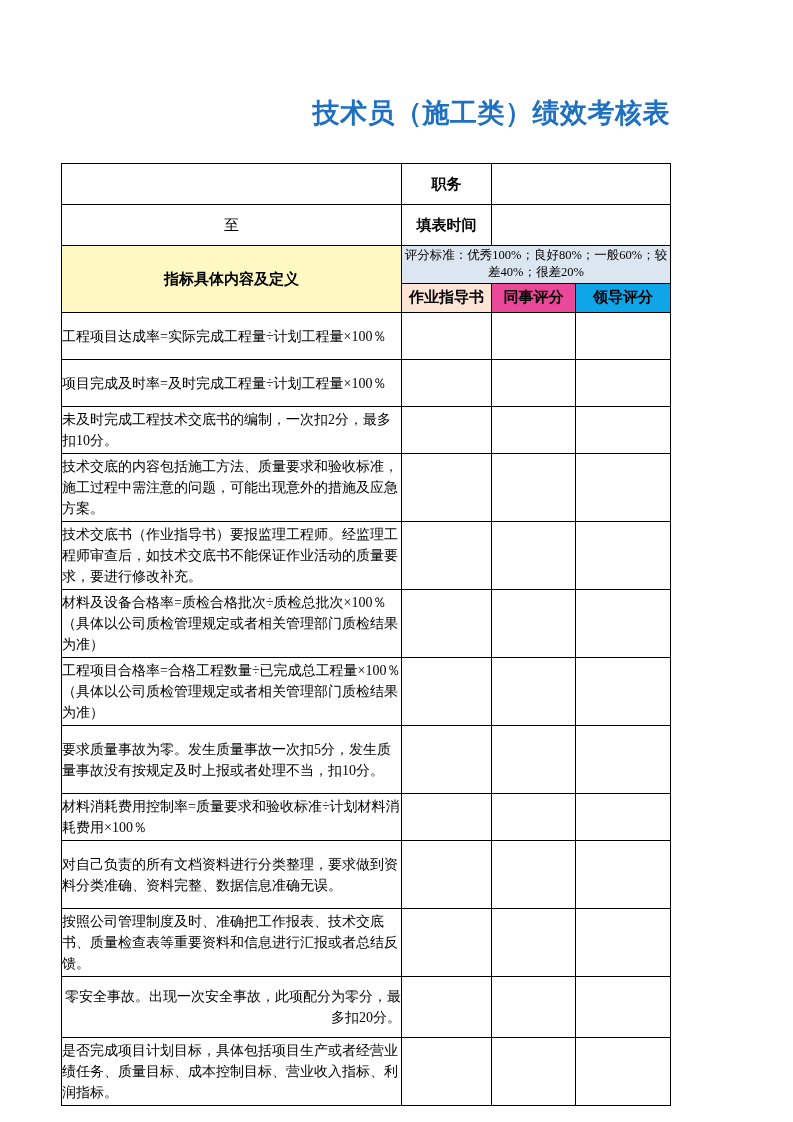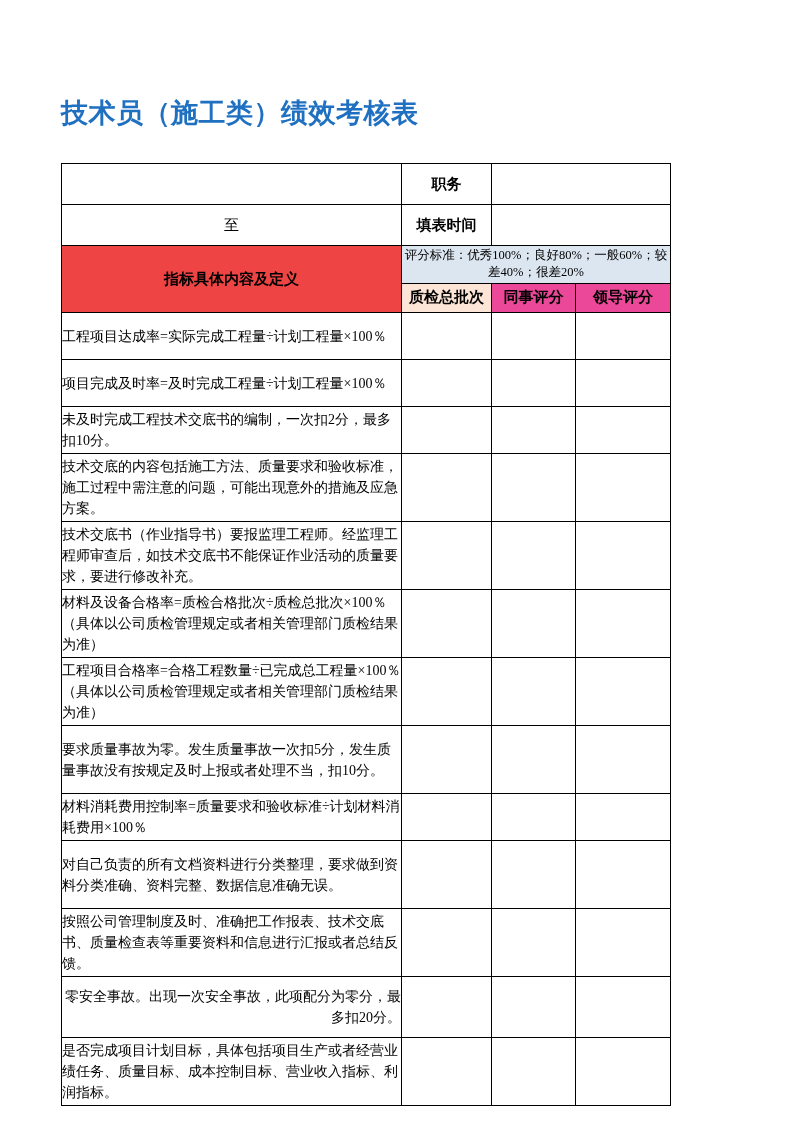--- a/index.html
+++ b/index.html
@@ -14,21 +14,21 @@
     font-family: "Liberation Serif", "DejaVu Serif", serif;
     -webkit-font-smoothing: antialiased;
   }
 
   
   .title {
     position: absolute;
     left: 61px;
     top: 96px;
     width: 609px;
-    text-align: left;
+    text-align: right;
     font-family: "Liberation Sans", "DejaVu Sans", sans-serif;
     font-weight: bold;
     font-size: 27px;
     line-height: 34px;
     color: #1f70c1;
     letter-spacing: 0.5px;
     white-space: nowrap;
   }
 
   
@@ -133,28 +133,28 @@
       <td class="info-center thick-top thick-right" colspan="2"></td>
     </tr>
 
     <tr class="info-row">
       <td class="info-center thick-left thick-bottom">至</td>
       <td class="info-label thick-bottom">填表时间</td>
       <td class="info-center thick-right thick-bottom" colspan="2"></td>
     </tr>
 
     <tr>
-      <td class="hdr-desc thick-left" rowspan="2" style="background: #ef4444;">指标具体内容及定义</td>
+      <td class="hdr-desc thick-left" rowspan="2" style="background: #fef9c3;">指标具体内容及定义</td>
       <td class="hdr-criteria thick-right" colspan="3" style="background: rgb(220, 230, 241);">评分标准：优秀100%；良好80%；一般60%；较差40%；很差20%</td>
     </tr>
 
     <tr>
-      <td class="hdr-score" style="background: rgb(252, 228, 214);">质检总批次</td>
+      <td class="hdr-score" style="background: rgb(252, 228, 214);">作业指导书</td>
       <td class="hdr-score" style="background: #ec4899;">同事评分</td>
-      <td class="hdr-score thick-right" style="background: #ec4899;">领导评分</td>
+      <td class="hdr-score thick-right" style="background: #0ea5e9;">领导评分</td>
     </tr>
 
   </tbody>
 
   <tbody id="rows-body">
       <tr class="body-row">
         <td class="body-desc thick-left" style="height: 46px;">工程项目达成率=实际完成工程量÷计划工程量×100％</td>
         <td class="body-score"></td>
         <td class="body-score"></td>
         <td class="body-score thick-right"></td>

